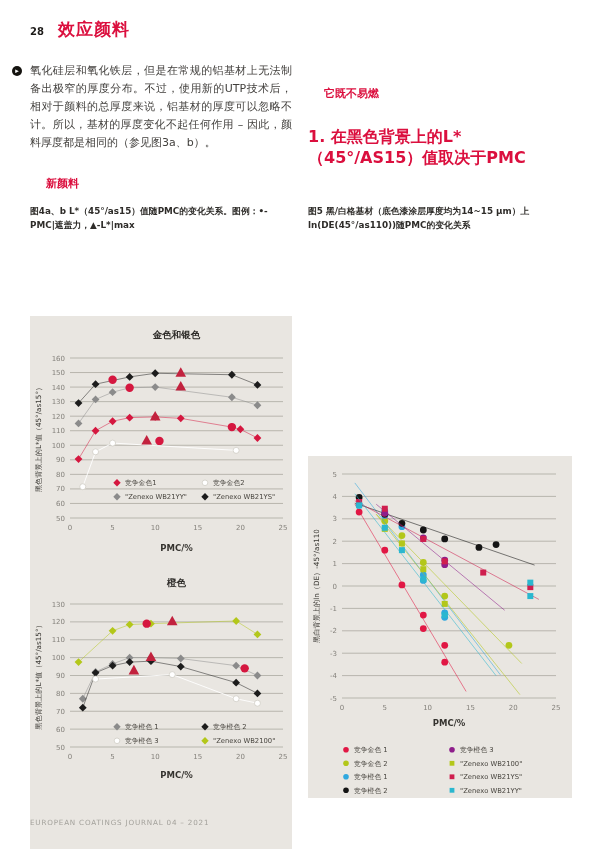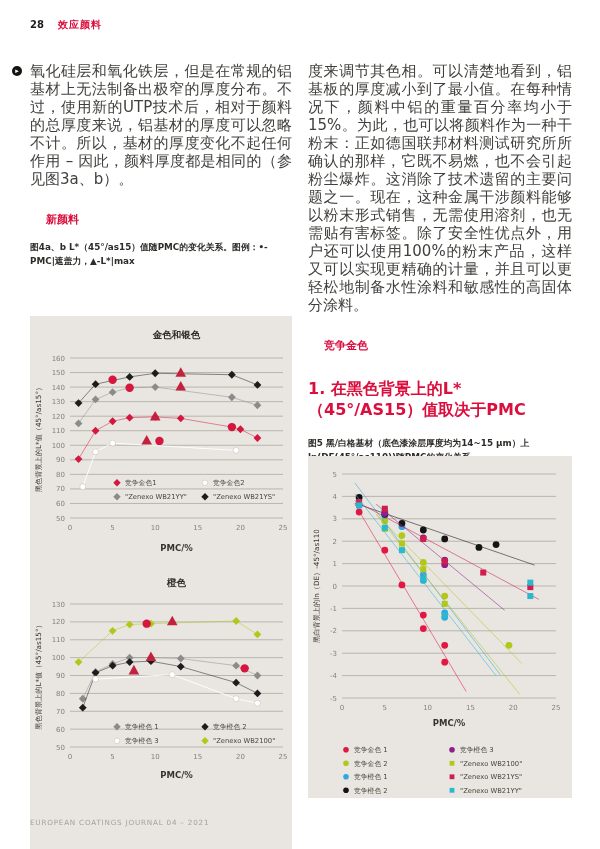--- a/index.html
+++ b/index.html
@@ -1,24 +1,24 @@
 <!DOCTYPE html>
 <html><head>
 <meta charset="utf-8">
 <style>
   html,body{margin:0;padding:0;background:#fff;}
   body{font-family:"DejaVu Sans","Liberation Sans",sans-serif;}
   .page{position:relative;width:600px;height:849px;background:#ffffff;overflow:hidden;border-radius:19px;}
   .pg-header{position:absolute;left:30px;top:18px;display:flex;align-items:baseline;gap:14px;}
   .pg-num{font-size:10px;font-weight:bold;color:#1d1b19;}
-  .pg-section{font-size:10px;font-weight:bold;color:#db0f3e;letter-spacing:1px;}
+  .pg-section{font-size:17px;font-weight:bold;color:#db0f3e;letter-spacing:1px;}
   .col{position:absolute;top:62px;}
   .col.left{left:30px;width:262px;}
   .col.right{left:308px;width:264px;}
-  p.body{margin:0;font-size:15px;line-height:18px;text-align:justify;color:#413f3c;}
+  p.body{margin:0;font-size:11px;line-height:18px;text-align:justify;color:#413f3c;}
   p.indent{text-indent:2em;}
   .with-bullet{position:relative;}
   .bullet{position:absolute;left:-18px;top:4px;width:10px;height:10px;border-radius:50%;
           background:#15130f;color:#fff;font-size:7px;line-height:10px;text-align:center;}
   h2.redhead{margin:24px 0 12px 16px;font-size:11px;font-weight:bold;color:#db0f3e;}
   h3.redhead{margin:26px 0 0 0;font-size:16px;font-weight:bold;color:#db0f3e;}
   .caption{margin:14px 0 0 0;font-size:8.8px;line-height:13.5px;font-weight:bold;color:#2e2c29;text-align:left;}
   .panel{position:absolute;background:#e9e6e1;}
   .panel.pl{left:30px;top:300px;width:262px;height:638px;margin-top:16px;}
   .panel.pr{left:308px;top:456px;width:264px;height:342px;}
@@ -38,24 +38,23 @@
   <div class="col left">
     <div class="with-bullet">
       <span class="bullet">▸</span>
       <p class="body">氧化硅层和氧化铁层，但是在常规的铝基材上无法制备出极窄的厚度分布。不过，使用新的UTP技术后，相对于颜料的总厚度来说，铝基材的厚度可以忽略不计。所以，基材的厚度变化不起任何作用 – 因此，颜料厚度都是相同的（参见图3a、b）。</p>
     </div>
     <h2 class="redhead">新颜料</h2>
     <p class="caption"><span>图4a、b L*（45°/as15）值随PMC的变化关系。图例：•-</span><br><span>PMC|遮盖力，▲-L*|max</span></p>
   </div>
 
   <div class="col right">
-    <p class="body">度来调节其色相。可以清楚地看到，铝基板的厚度减小到了最小值。在每种情况下，颜料中铝的重量百分率均小于15%。为此，也可以将颜料作为一种干粉末：正如德国联邦材料测试研究所所确认的那样，它既不易燃，也不会引起粉尘爆炸。这消除了技术遗留的主要问题之一。现在，这种金属干涉颜料能够以粉末形式销售，无需使用溶剂，也无需贴有害标签。除了安全性优点外，用户还可以使用100%的粉末产品，这样又可以实现更精确的计量，并且可以更轻松地制备水性涂料和敏感性的高固体分涂料。</p>
-    <h2 class="redhead">竞争金色</h2>
+    <h2 class="redhead">它既不易燃</h2>
     <h3 class="redhead">1. 在黑色背景上的L*（45°/AS15）值取决于PMC</h3>
-    <p class="caption" style="margin-top:16px;"><span>图5 黑/白格基材（底色漆涂层厚度均为14~15 μm）上</span><br><span>ln(DE(45°/as110))随PMC的变化关系</span></p>
+    <p class="caption" style="margin-top:36px;"><span>图5 黑/白格基材（底色漆涂层厚度均为14~15 μm）上</span><br><span>ln(DE(45°/as110))随PMC的变化关系</span></p>
   </div>
 
   <div class="panel pl">
     <svg width="262" height="250">
         <text x="146.5" y="22" font-size="9.5" fill="#2e2c29" text-anchor="middle" font-weight="bold">金色和银色</text>
         <line x1="40" x2="253" y1="202" y2="202" stroke="#a3a098" stroke-width="0.7"></line>
         <text x="35" y="204.5" font-size="7" fill="#85827c" text-anchor="end">50</text>
         <line x1="40" x2="253" y1="187.45454545454544" y2="187.45454545454544" stroke="#a3a098" stroke-width="0.7"></line>
         <text x="35" y="189.95454545454544" font-size="7" fill="#85827c" text-anchor="end">60</text>
         <line x1="40" x2="253" y1="172.9090909090909" y2="172.9090909090909" stroke="#a3a098" stroke-width="0.7"></line>

